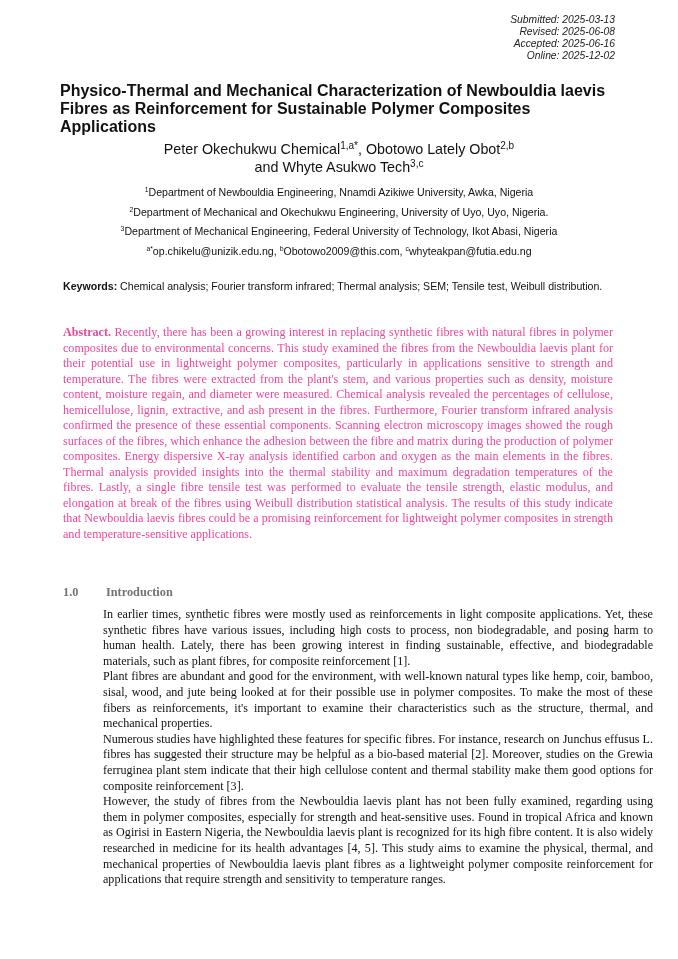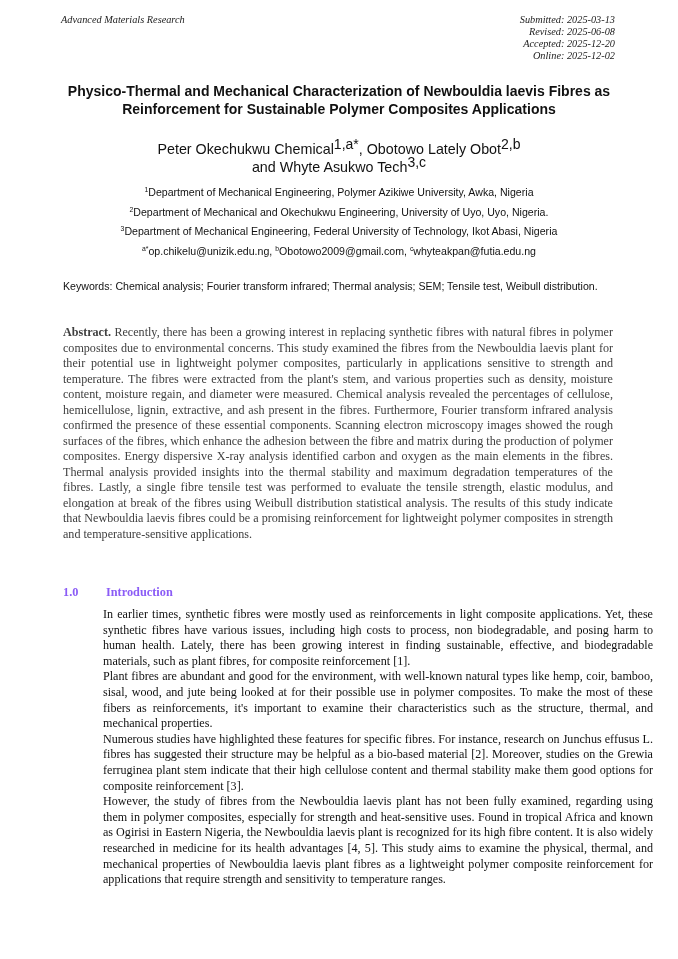--- a/index.html
+++ b/index.html
@@ -1,70 +1,69 @@
 <!DOCTYPE html>
 <html><head>
 <meta charset="utf-8">
 <style>
   html, body { margin: 0; padding: 0; background: #ffffff; }
   body { width: 678px; height: 959px; position: relative; overflow: hidden; color: #111; }
   .page { position: absolute; left: 0; top: 0; width: 678px; height: 959px; background: #fff; }
 
   .hdr-left { position: absolute; left: 61px; top: 14px; font-family: "Liberation Serif", serif; font-style: italic; font-size: 10.3px; line-height: 12px; color: #222; }
-  .hdr-right { position: absolute; right: 63px; top: 14px; text-align: right; font-family: Liberation Serif, serif; font-style: italic; font-size: 10.3px; line-height: 12px; color: #222; }
+  .hdr-right { position: absolute; right: 63px; top: 14px; text-align: right; font-family: Liberation Sans, sans-serif; font-style: italic; font-size: 10.3px; line-height: 12px; color: #222; }
   .hdr-line { display: block; white-space: nowrap; }
 
-  .title { position: absolute; left: 60px; width: 558px; top: 82px; text-align: center; font-family: "Liberation Sans", sans-serif; font-weight: bold; font-size: 14px; line-height: 18px; color: #111; }
+  .title { position: absolute; left: 60px; width: 558px; top: 82px; text-align: left; font-family: "Liberation Sans", sans-serif; font-weight: bold; font-size: 16px; line-height: 18px; color: #111; }
   .authors { position: absolute; left: 60px; width: 558px; top: 140px; text-align: center; font-family: "Liberation Sans", sans-serif; font-size: 14.3px; line-height: 18px; color: #111; }
-  .authors sup { font-size: 14px; vertical-align: 5px; line-height: 0; }
+  .authors sup { font-size: 10px; vertical-align: 5px; line-height: 0; }
 
   .affils { position: absolute; left: 60px; width: 558px; top: 183px; text-align: center; font-family: "Liberation Sans", sans-serif; font-size: 10.6px; line-height: 19.5px; color: #111; }
   .affils sup { font-size: 6.8px; vertical-align: 4px; line-height: 0; }
   .affil-line { display: block; white-space: nowrap; }
 
   .keywords { position: absolute; left: 63px; width: 549px; top: 280px; font-family: "Liberation Sans", sans-serif; font-size: 10.6px; line-height: 13.5px; text-align: justify; color: #111; }
-  .keywords b { font-weight: normal; }
+  .keywords b { font-weight: bold; }
 
-  .abstract { position: absolute; left: 63px; width: 550px; top: 325px; font-family: "Liberation Serif", serif; font-size: 12.1px; line-height: 15.5px; text-align: justify; color: #404040; }
+  .abstract { position: absolute; left: 63px; width: 550px; top: 325px; font-family: "Liberation Serif", serif; font-size: 12.1px; line-height: 15.5px; text-align: justify; color: #ec4899; }
   .abstract b { font-weight: bold; }
 
-  .section-head { position: absolute; left: 63px; top: 585px; font-family: "Liberation Serif", serif; font-weight: bold; font-size: 12.3px; color: #8b5cf6; }
+  .section-head { position: absolute; left: 63px; top: 585px; font-family: "Liberation Serif", serif; font-weight: bold; font-size: 12.3px; color: #737373; }
   .section-head .num { display: inline-block; width: 43px; }
 
   .intro { position: absolute; left: 63px; width: 550px; top: 607px; font-family: "Liberation Serif", serif; font-size: 12.1px; line-height: 15.6px; text-align: justify; color: #111; margin-left: 40px; }
   .intro p { margin: 0; }
 </style>
 </head>
 <body>
 
 <div class="page">
 
   <div class="hdr-left">
-    <span class="hdr-line">Advanced Materials Research</span>
   </div>
 
   <div class="hdr-right">
     <span class="hdr-line">Submitted: 2025-03-13</span>
     <span class="hdr-line">Revised: 2025-06-08</span>
-    <span class="hdr-line">Accepted: 2025-12-20</span>
+    <span class="hdr-line">Accepted: 2025-06-16</span>
     <span class="hdr-line">Online: 2025-12-02</span>
   </div>
 
   <div class="title">Physico-Thermal and Mechanical Characterization of Newbouldia laevis Fibres as Reinforcement for Sustainable Polymer Composites Applications</div>
 
   <div class="authors">
     <span>Peter Okechukwu Chemical</span><sup>1,a*</sup><span>, </span><span>Obotowo Lately Obot</span><sup>2,b</sup><br>
     <span>and Whyte Asukwo Tech</span><sup>3,c</sup>
   </div>
 
   <div class="affils">
-    <span class="affil-line"><sup>1</sup><span>Department of Mechanical Engineering, Polymer Azikiwe University, Awka, Nigeria</span></span>
+    <span class="affil-line"><sup>1</sup><span>Department of Newbouldia Engineering, Nnamdi Azikiwe University, Awka, Nigeria</span></span>
     <span class="affil-line"><sup>2</sup><span>Department of Mechanical and Okechukwu Engineering, University of Uyo, Uyo, Nigeria.</span></span>
     <span class="affil-line"><sup>3</sup><span>Department of Mechanical Engineering, Federal University of Technology, Ikot Abasi, Nigeria</span></span>
-    <span class="affil-line"><sup>a*</sup><span>op.chikelu@unizik.edu.ng</span><span>, </span><sup>b</sup><span>Obotowo2009@gmail.com</span><span>, </span><sup>c</sup><span>whyteakpan@futia.edu.ng</span></span>
+    <span class="affil-line"><sup>a*</sup><span>op.chikelu@unizik.edu.ng</span><span>, </span><sup>b</sup><span>Obotowo2009@this.com</span><span>, </span><sup>c</sup><span>whyteakpan@futia.edu.ng</span></span>
   </div>
 
   <div class="keywords">
     <b>Keywords:</b><span> Chemical analysis; Fourier transform infrared; Thermal analysis; SEM; Tensile test, Weibull distribution.</span>
   </div>
 
   <div class="abstract">
     <b>Abstract.</b><span> Recently, there has been a growing interest in replacing synthetic fibres with natural fibres in polymer composites due to environmental concerns. This study examined the fibres from the Newbouldia laevis plant for their potential use in lightweight polymer composites, particularly in applications sensitive to strength and temperature. The fibres were extracted from the plant's stem, and various properties such as density, moisture content, moisture regain, and diameter were measured. Chemical analysis revealed the percentages of cellulose, hemicellulose, lignin, extractive, and ash present in the fibres. Furthermore, Fourier transform infrared analysis confirmed the presence of these essential components. Scanning electron microscopy images showed the rough surfaces of the fibres, which enhance the adhesion between the fibre and matrix during the production of polymer composites. Energy dispersive X-ray analysis identified carbon and oxygen as the main elements in the fibres. Thermal analysis provided insights into the thermal stability and maximum degradation temperatures of the fibres. Lastly, a single fibre tensile test was performed to evaluate the tensile strength, elastic modulus, and elongation at break of the fibres using Weibull distribution statistical analysis. The results of this study indicate that Newbouldia laevis fibres could be a promising reinforcement for lightweight polymer composites in strength and temperature-sensitive applications.</span>
   </div>
 

